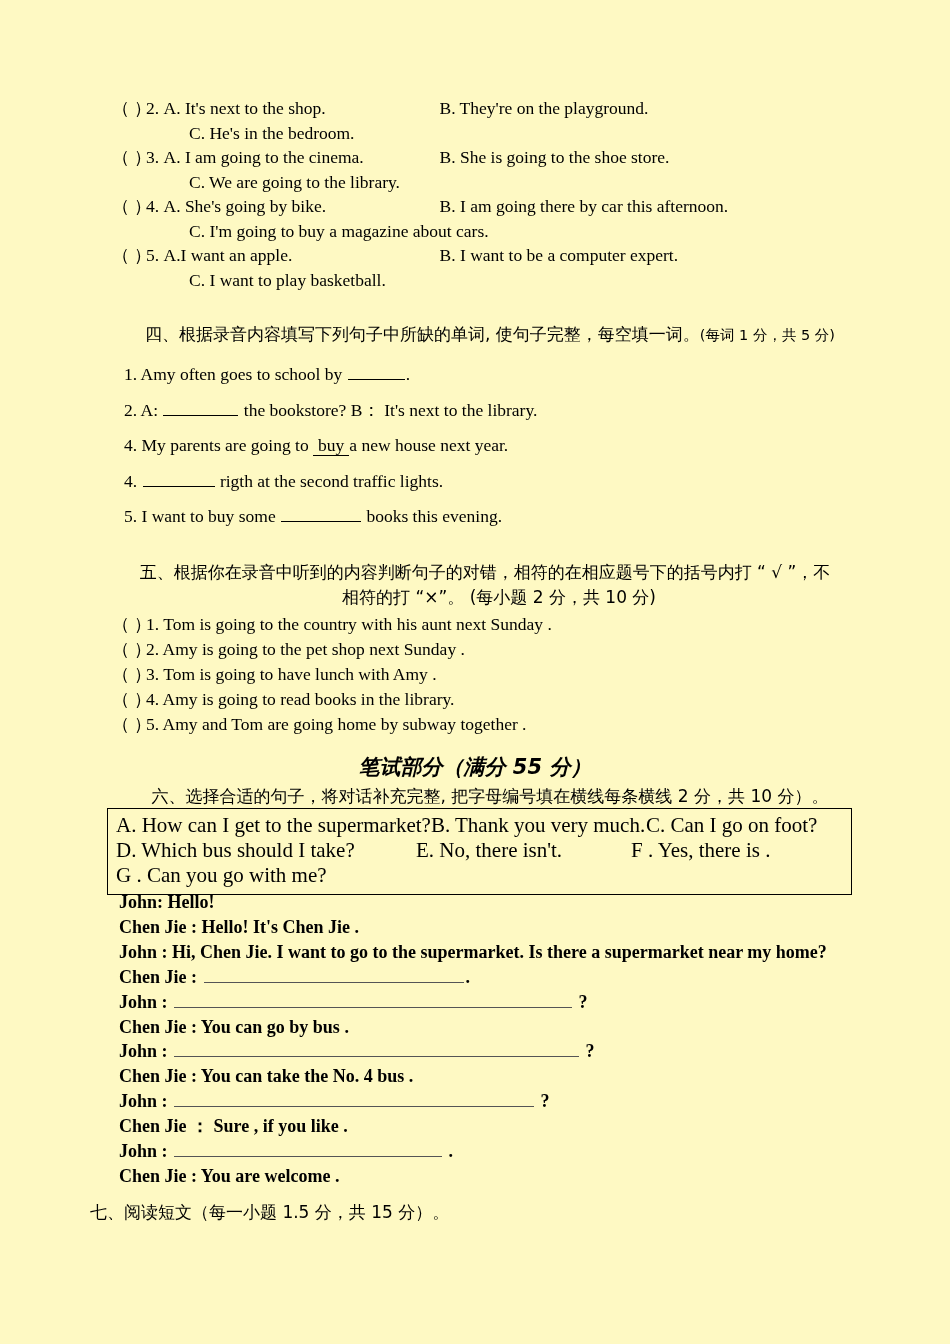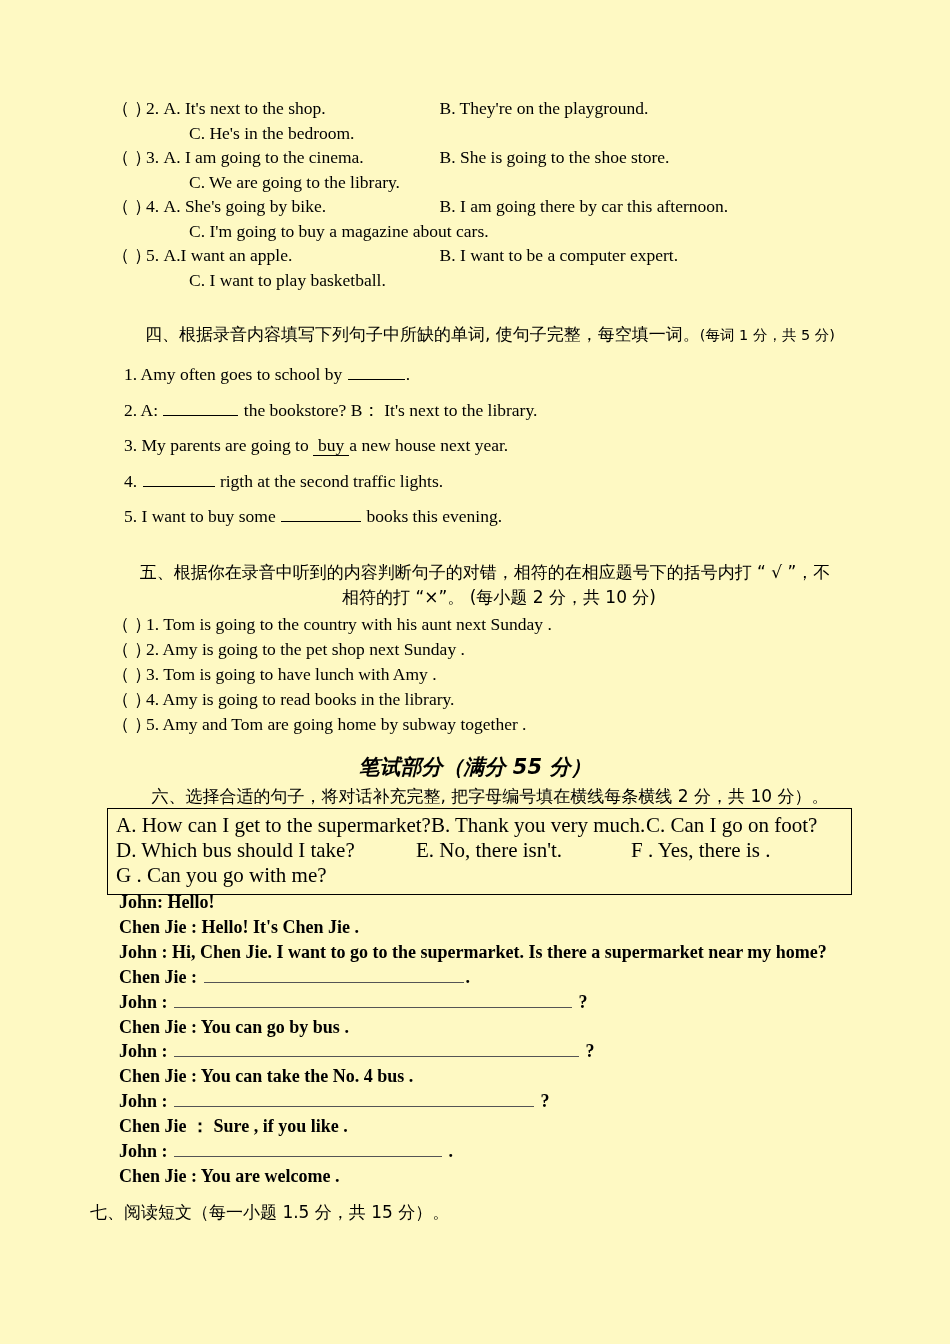--- a/index.html
+++ b/index.html
@@ -215,21 +215,21 @@
 
     <div class="fill-item">
       <span>1. Amy often goes to school by </span><span class="blank b-60"></span><span>.</span>
     </div>
 
     <div class="fill-item">
       <span>2. A: </span><span class="blank b-75"></span><span> the bookstore?    B：  It's next to the library.</span>
     </div>
 
     <div class="fill-item">
-      <span>3. My parents are going to </span><span class="inline-answer">buy</span><span>a new house next year.</span>
+      <span>4. My parents are going to </span><span class="inline-answer">buy</span><span>a new house next year.</span>
     </div>
 
     <div class="fill-item">
       <span>4. </span><span class="blank b-72"></span><span> rigth at the second traffic lights.</span>
     </div>
 
     <div class="fill-item">
       <span>5. I want to buy some </span><span class="blank b-80"></span><span> books this evening.</span>
     </div>
 

